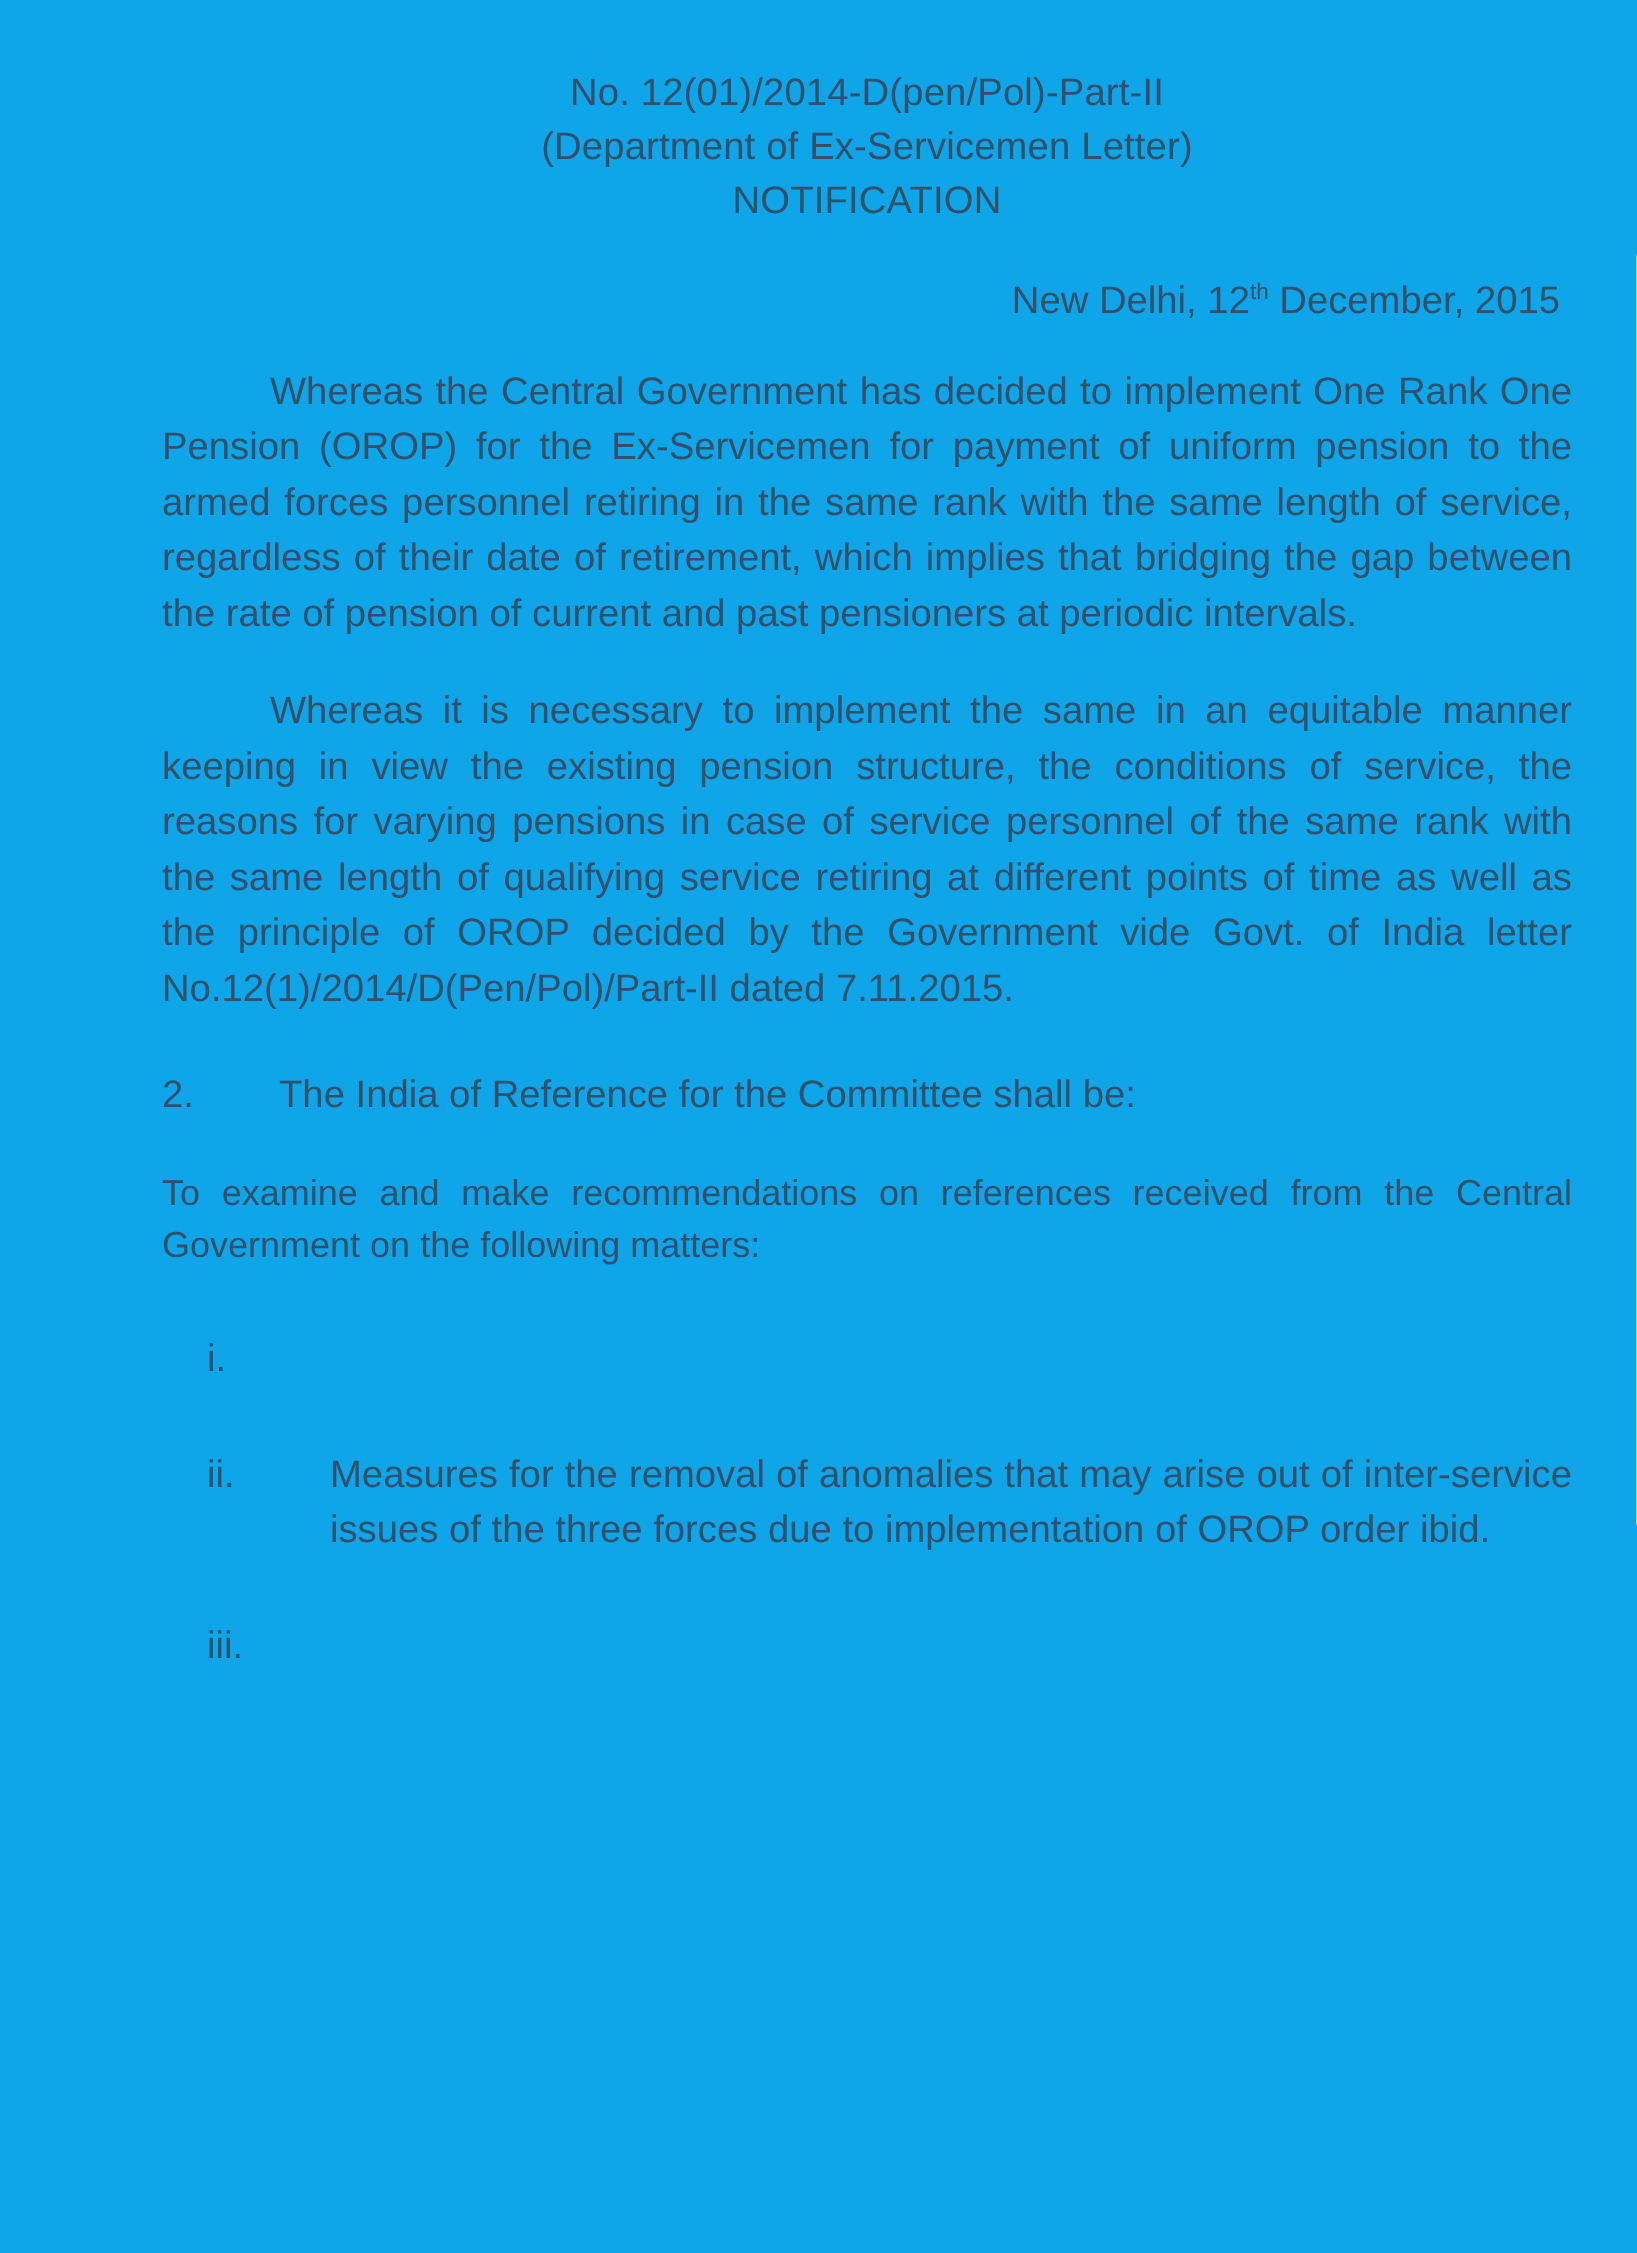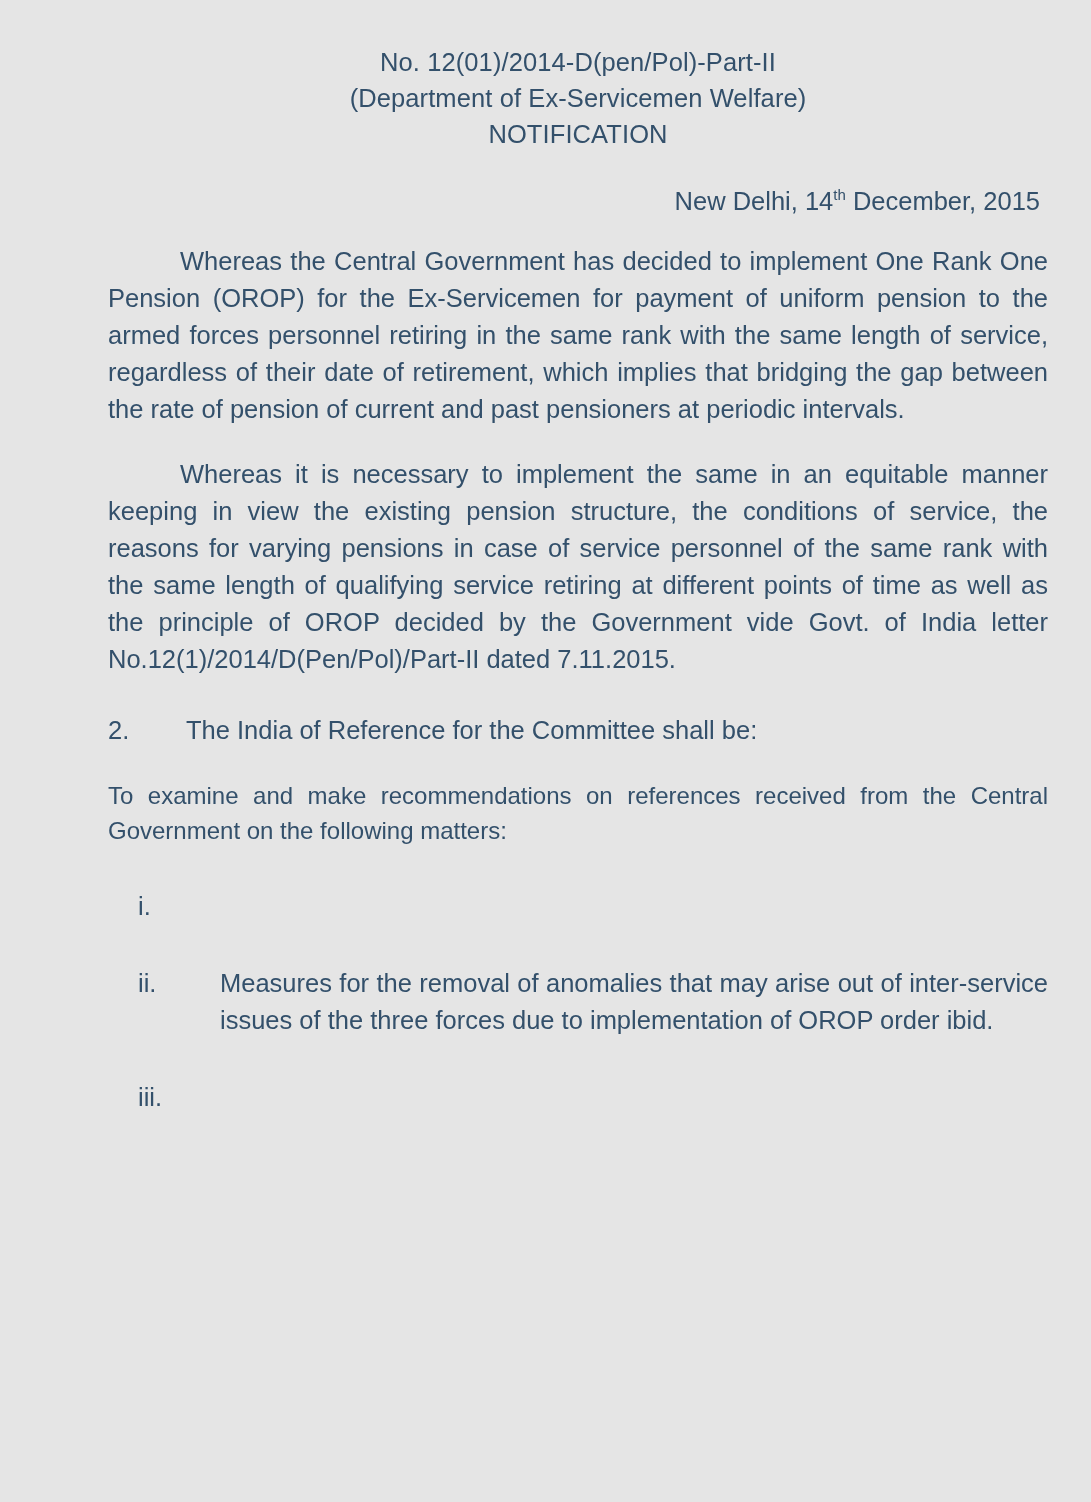--- a/index.html
+++ b/index.html
@@ -14,21 +14,21 @@
     color: #2e4a63;
     position: relative;
     overflow: hidden;
   }
   .page {
     position: relative;
     width: 1091px;
     height: 1502px;
     padding: 0;
     box-sizing: border-box;
-    background: #e5e5e5;
+    background: #0ea5e9;
   }
   .content {
     position: absolute;
     left: 108px;
     top: 44px;
     width: 940px;
   }
   .header-block {
     text-align: center;
     font-size: 25.5px;
@@ -112,26 +112,26 @@
   }
 </style>
 </head>
 <body>
 
 <div class="page">
   <div class="content">
 
     <div class="header-block">
       <div>No. 12(01)/2014-D(pen/Pol)-Part-II</div>
-      <div>(Department of Ex-Servicemen Welfare)</div>
+      <div>(Department of Ex-Servicemen Letter)</div>
       <div>NOTIFICATION</div>
     </div>
 
     <div class="date-line">
-      <span>New Delhi, 14</span><sup>th</sup><span> December, 2015</span>
+      <span>New Delhi, 12</span><sup>th</sup><span> December, 2015</span>
     </div>
 
     <p class="para first"><span class="indent"></span><span>Whereas the Central Government has decided to implement One Rank One Pension (OROP) for the Ex-Servicemen for payment of uniform pension to the armed forces personnel retiring in the same rank with the same length of service, regardless of their date of retirement, which implies that bridging the gap between the rate of pension of current and past pensioners at periodic intervals.</span></p>
 
     <p class="para"><span class="indent"></span><span>Whereas it is necessary to implement the same in an equitable manner keeping in view the existing pension structure, the conditions of service, the reasons for varying pensions in case of service personnel of the same rank with the same length of qualifying service retiring at different points of time as well as the principle of OROP decided by the Government vide Govt. of India letter No.12(1)/2014/D(Pen/Pol)/Part-II dated 7.11.2015.</span></p>
 
 
     <div class="numbered">
       <span class="num">2.</span>
       <span class="txt">The India of Reference for the Committee shall be:</span>

